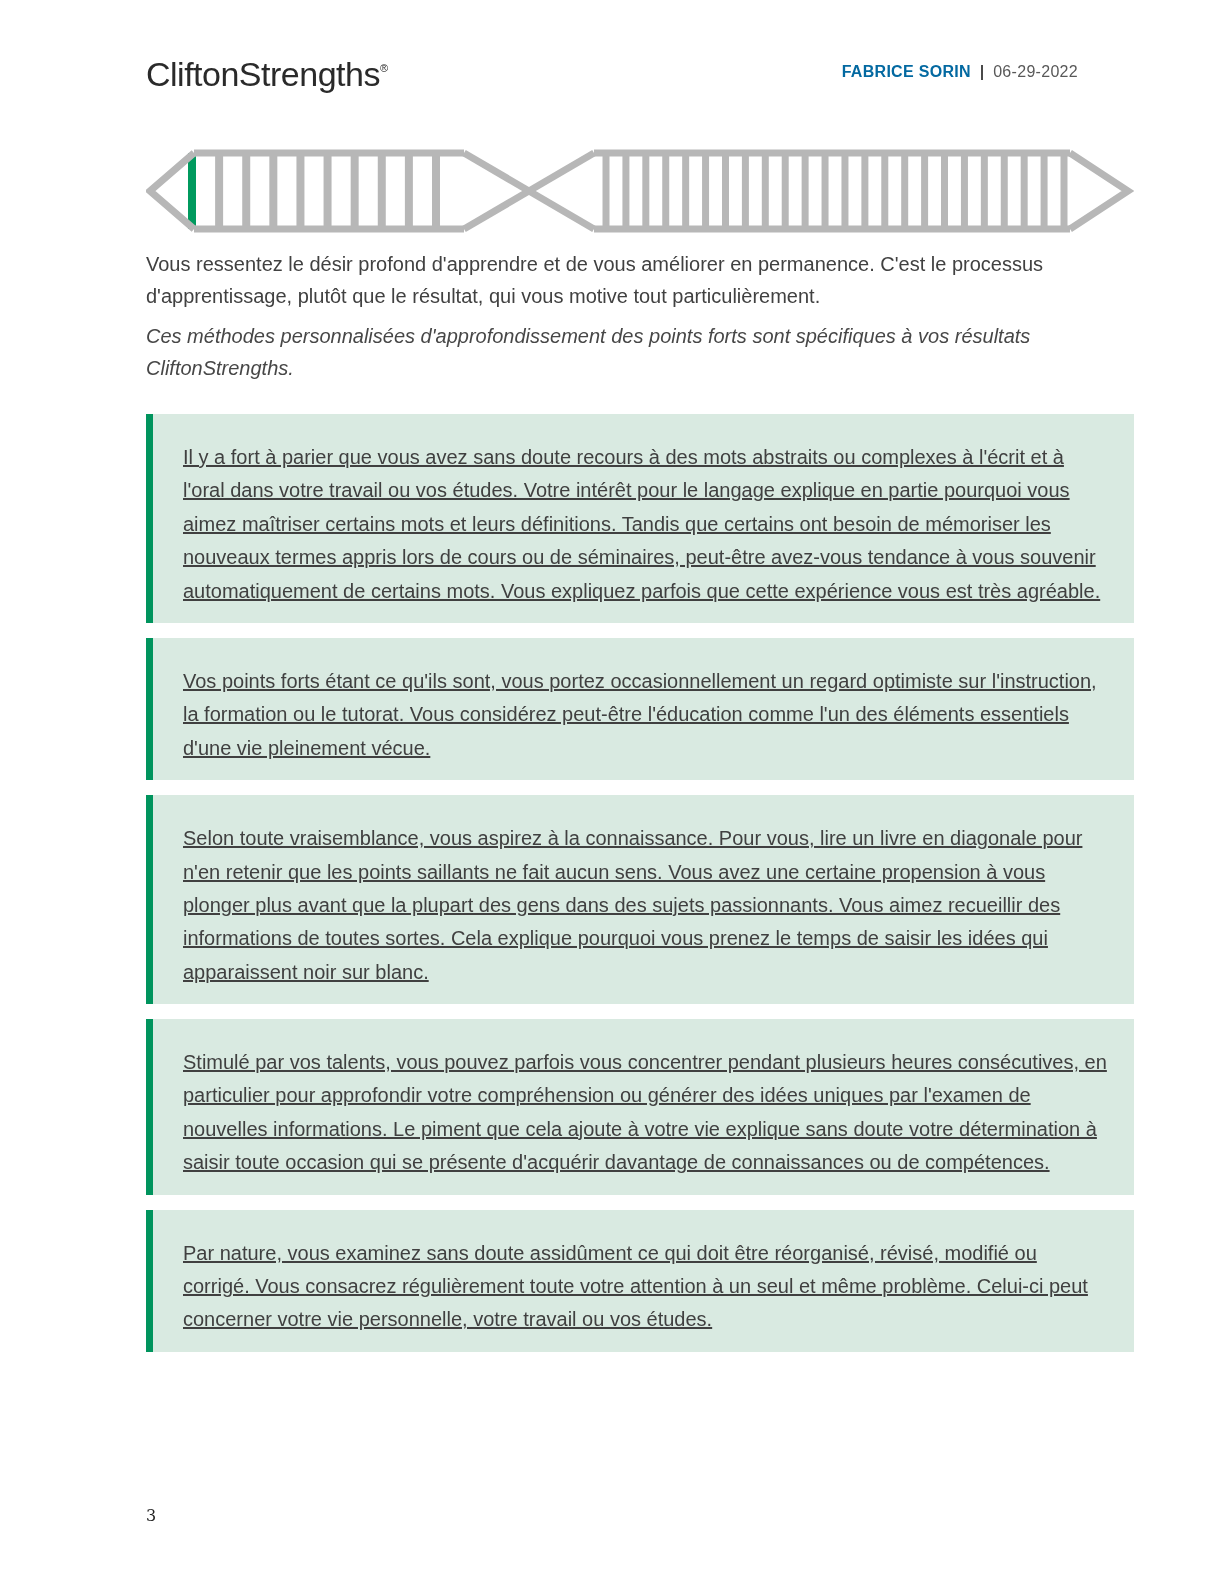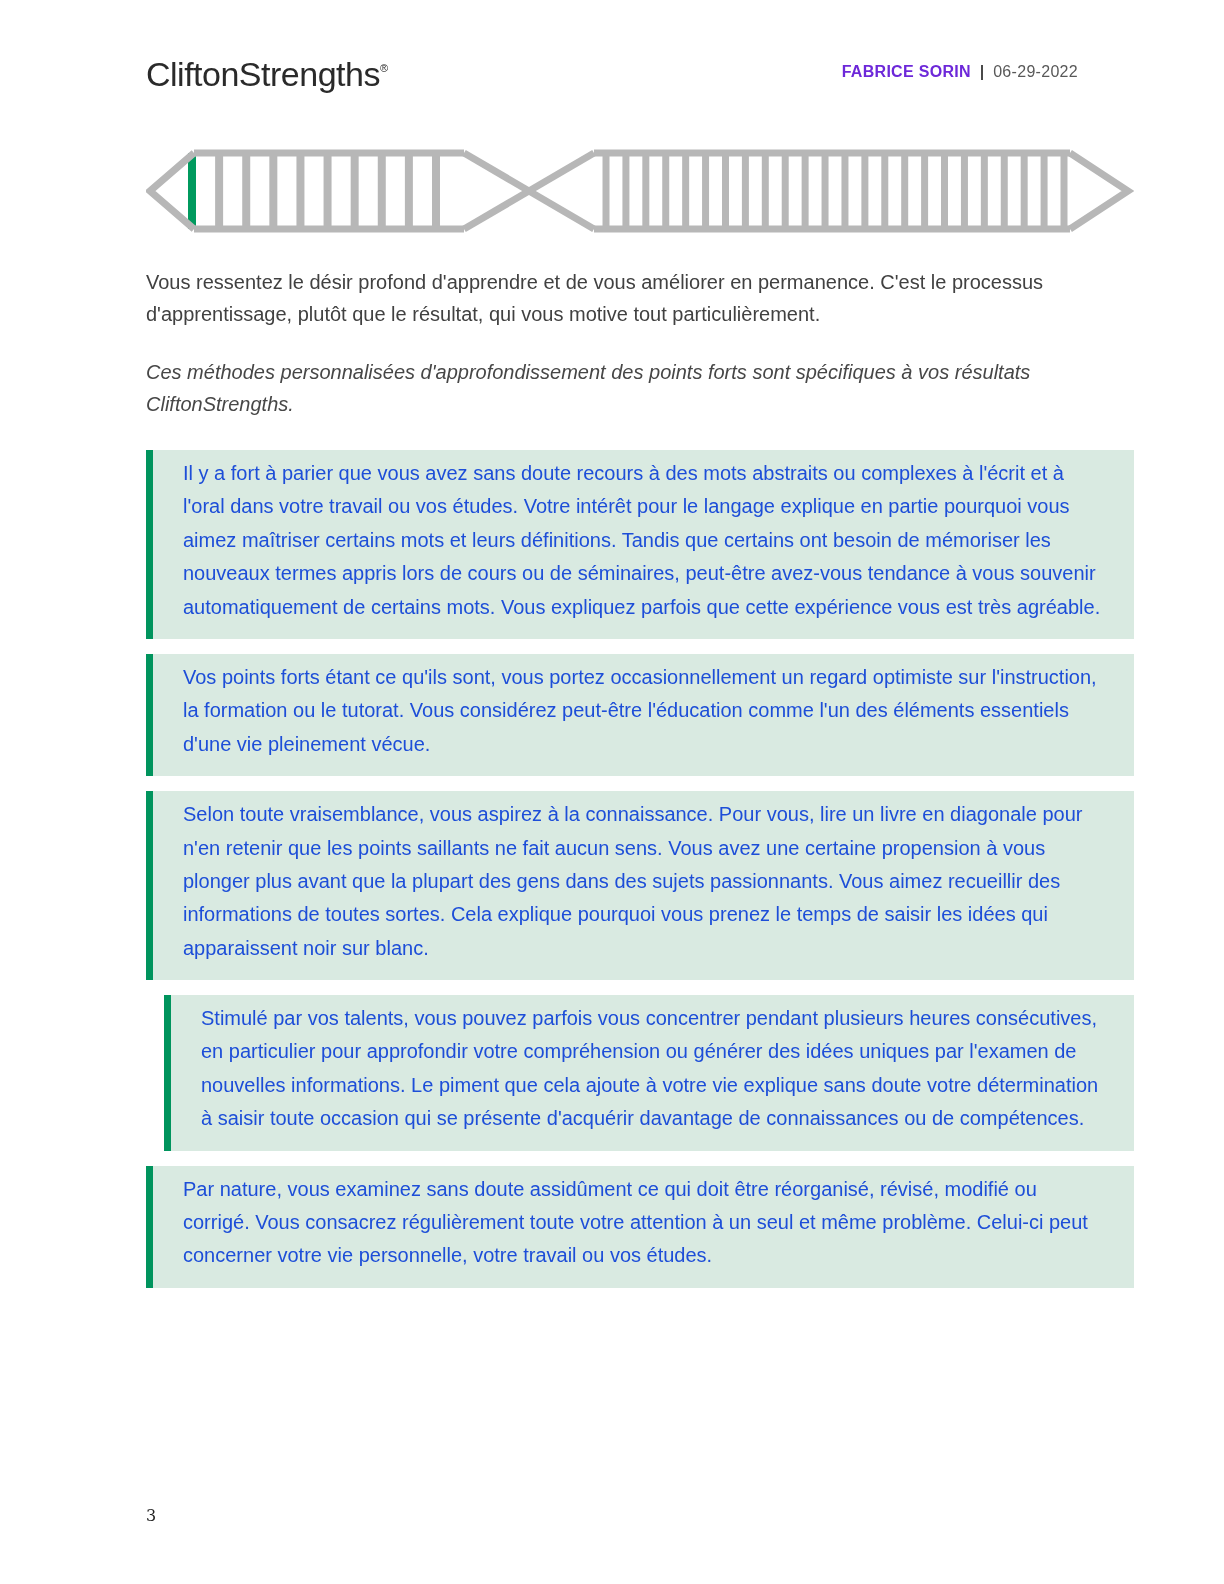--- a/index.html
+++ b/index.html
@@ -22,21 +22,21 @@
     align-items: flex-start;
   }
   .logo {
     font-size: 34px;
     font-weight: 400;
     color: #2a2a2a;
     letter-spacing: -0.5px;
   }
   .logo sup { font-size: 11px; vertical-align: 14px; color: #2a2a2a; }
   .header-meta { font-size: 16px; margin-top: 8px; color: #4f4f4f; letter-spacing: 0.3px; }
-  .header-meta .person { font-weight: 700; color: #6d28d9; margin-top: 24px; }
+  .header-meta .person { font-weight: 700; color: #0369a1; margin-top: 24px; }
   .header-meta .sep { font-weight: 700; color: #4a4a4a; padding: 0 4px; }
   .header-meta .date { font-weight: 400; color: #585858; }
 
   
   .ribbon-wrap { margin-top: 52px; width: 988px; }
 
   
   .domain-badge {
     display: inline-block;
     margin-top: 14px;
@@ -56,37 +56,38 @@
 
   
   .section-heading {
     margin-top: 38px;
     font-size: 17px;
     font-weight: 700;
     letter-spacing: 0.6px;
     color: #1c1c1c;
   }
   .section-body {
-    margin-top: 26px;
+    margin-top: 8px;
     font-size: 20px;
     line-height: 1.6;
     color: #414141;
     max-width: 988px;
   }
   .section-body.italic { font-style: italic; color: #474747; }
 
   
   .boxes { margin-top: 30px; width: 988px; }
   .insight-box {
     border-left: 7px solid;
-    padding: 7px 26px 15px 30px;
+    padding: 27px 26px 15px 30px;
     margin-bottom: 15px;
     font-size: 20px;
     line-height: 1.67;
-    color: #1d4ed8;
+    color: #404040;
+    text-decoration: underline;
   }
 
   
   .footer {
     position: absolute;
     left: 118px;
     right: 118px;
     top: 1506px;
     display: flex;
     justify-content: space-between;
@@ -175,21 +176,21 @@
     <div class="boxes">
       <div class="insight-box" style="background: rgb(217, 234, 225); border-left-color: rgb(0, 148, 93);">
         <span>Il y a fort à parier que vous avez sans doute recours à des mots abstraits ou complexes à l'écrit et à l'oral dans votre travail ou vos études. Votre intérêt pour le langage explique en partie pourquoi vous aimez maîtriser certains mots et leurs définitions. Tandis que certains ont besoin de mémoriser les nouveaux termes appris lors de cours ou de séminaires, peut-être avez-vous tendance à vous souvenir automatiquement de certains mots. Vous expliquez parfois que cette expérience vous est très agréable.</span>
       </div>
       <div class="insight-box" style="background: rgb(217, 234, 225); border-left-color: rgb(0, 148, 93);">
         <span>Vos points forts étant ce qu'ils sont, vous portez occasionnellement un regard optimiste sur l'instruction, la formation ou le tutorat. Vous considérez peut-être l'éducation comme l'un des éléments essentiels d'une vie pleinement vécue.</span>
       </div>
       <div class="insight-box" style="background: rgb(217, 234, 225); border-left-color: rgb(0, 148, 93);">
         <span>Selon toute vraisemblance, vous aspirez à la connaissance. Pour vous, lire un livre en diagonale pour n'en retenir que les points saillants ne fait aucun sens. Vous avez une certaine propension à vous plonger plus avant que la plupart des gens dans des sujets passionnants. Vous aimez recueillir des informations de toutes sortes. Cela explique pourquoi vous prenez le temps de saisir les idées qui apparaissent noir sur blanc.</span>
       </div>
-      <div class="insight-box" style="background: rgb(217, 234, 225); border-left-color: rgb(0, 148, 93); margin-left: 18px;">
+      <div class="insight-box" style="background: rgb(217, 234, 225); border-left-color: rgb(0, 148, 93);">
         <span>Stimulé par vos talents, vous pouvez parfois vous concentrer pendant plusieurs heures consécutives, en particulier pour approfondir votre compréhension ou générer des idées uniques par l'examen de nouvelles informations. Le piment que cela ajoute à votre vie explique sans doute votre détermination à saisir toute occasion qui se présente d'acquérir davantage de connaissances ou de compétences.</span>
       </div>
       <div class="insight-box" style="background: rgb(217, 234, 225); border-left-color: rgb(0, 148, 93);">
         <span>Par nature, vous examinez sans doute assidûment ce qui doit être réorganisé, révisé, modifié ou corrigé. Vous consacrez régulièrement toute votre attention à un seul et même problème. Celui-ci peut concerner votre vie personnelle, votre travail ou vos études.</span>
       </div>
     </div>
 
   </div>
 
   <div class="footer">

